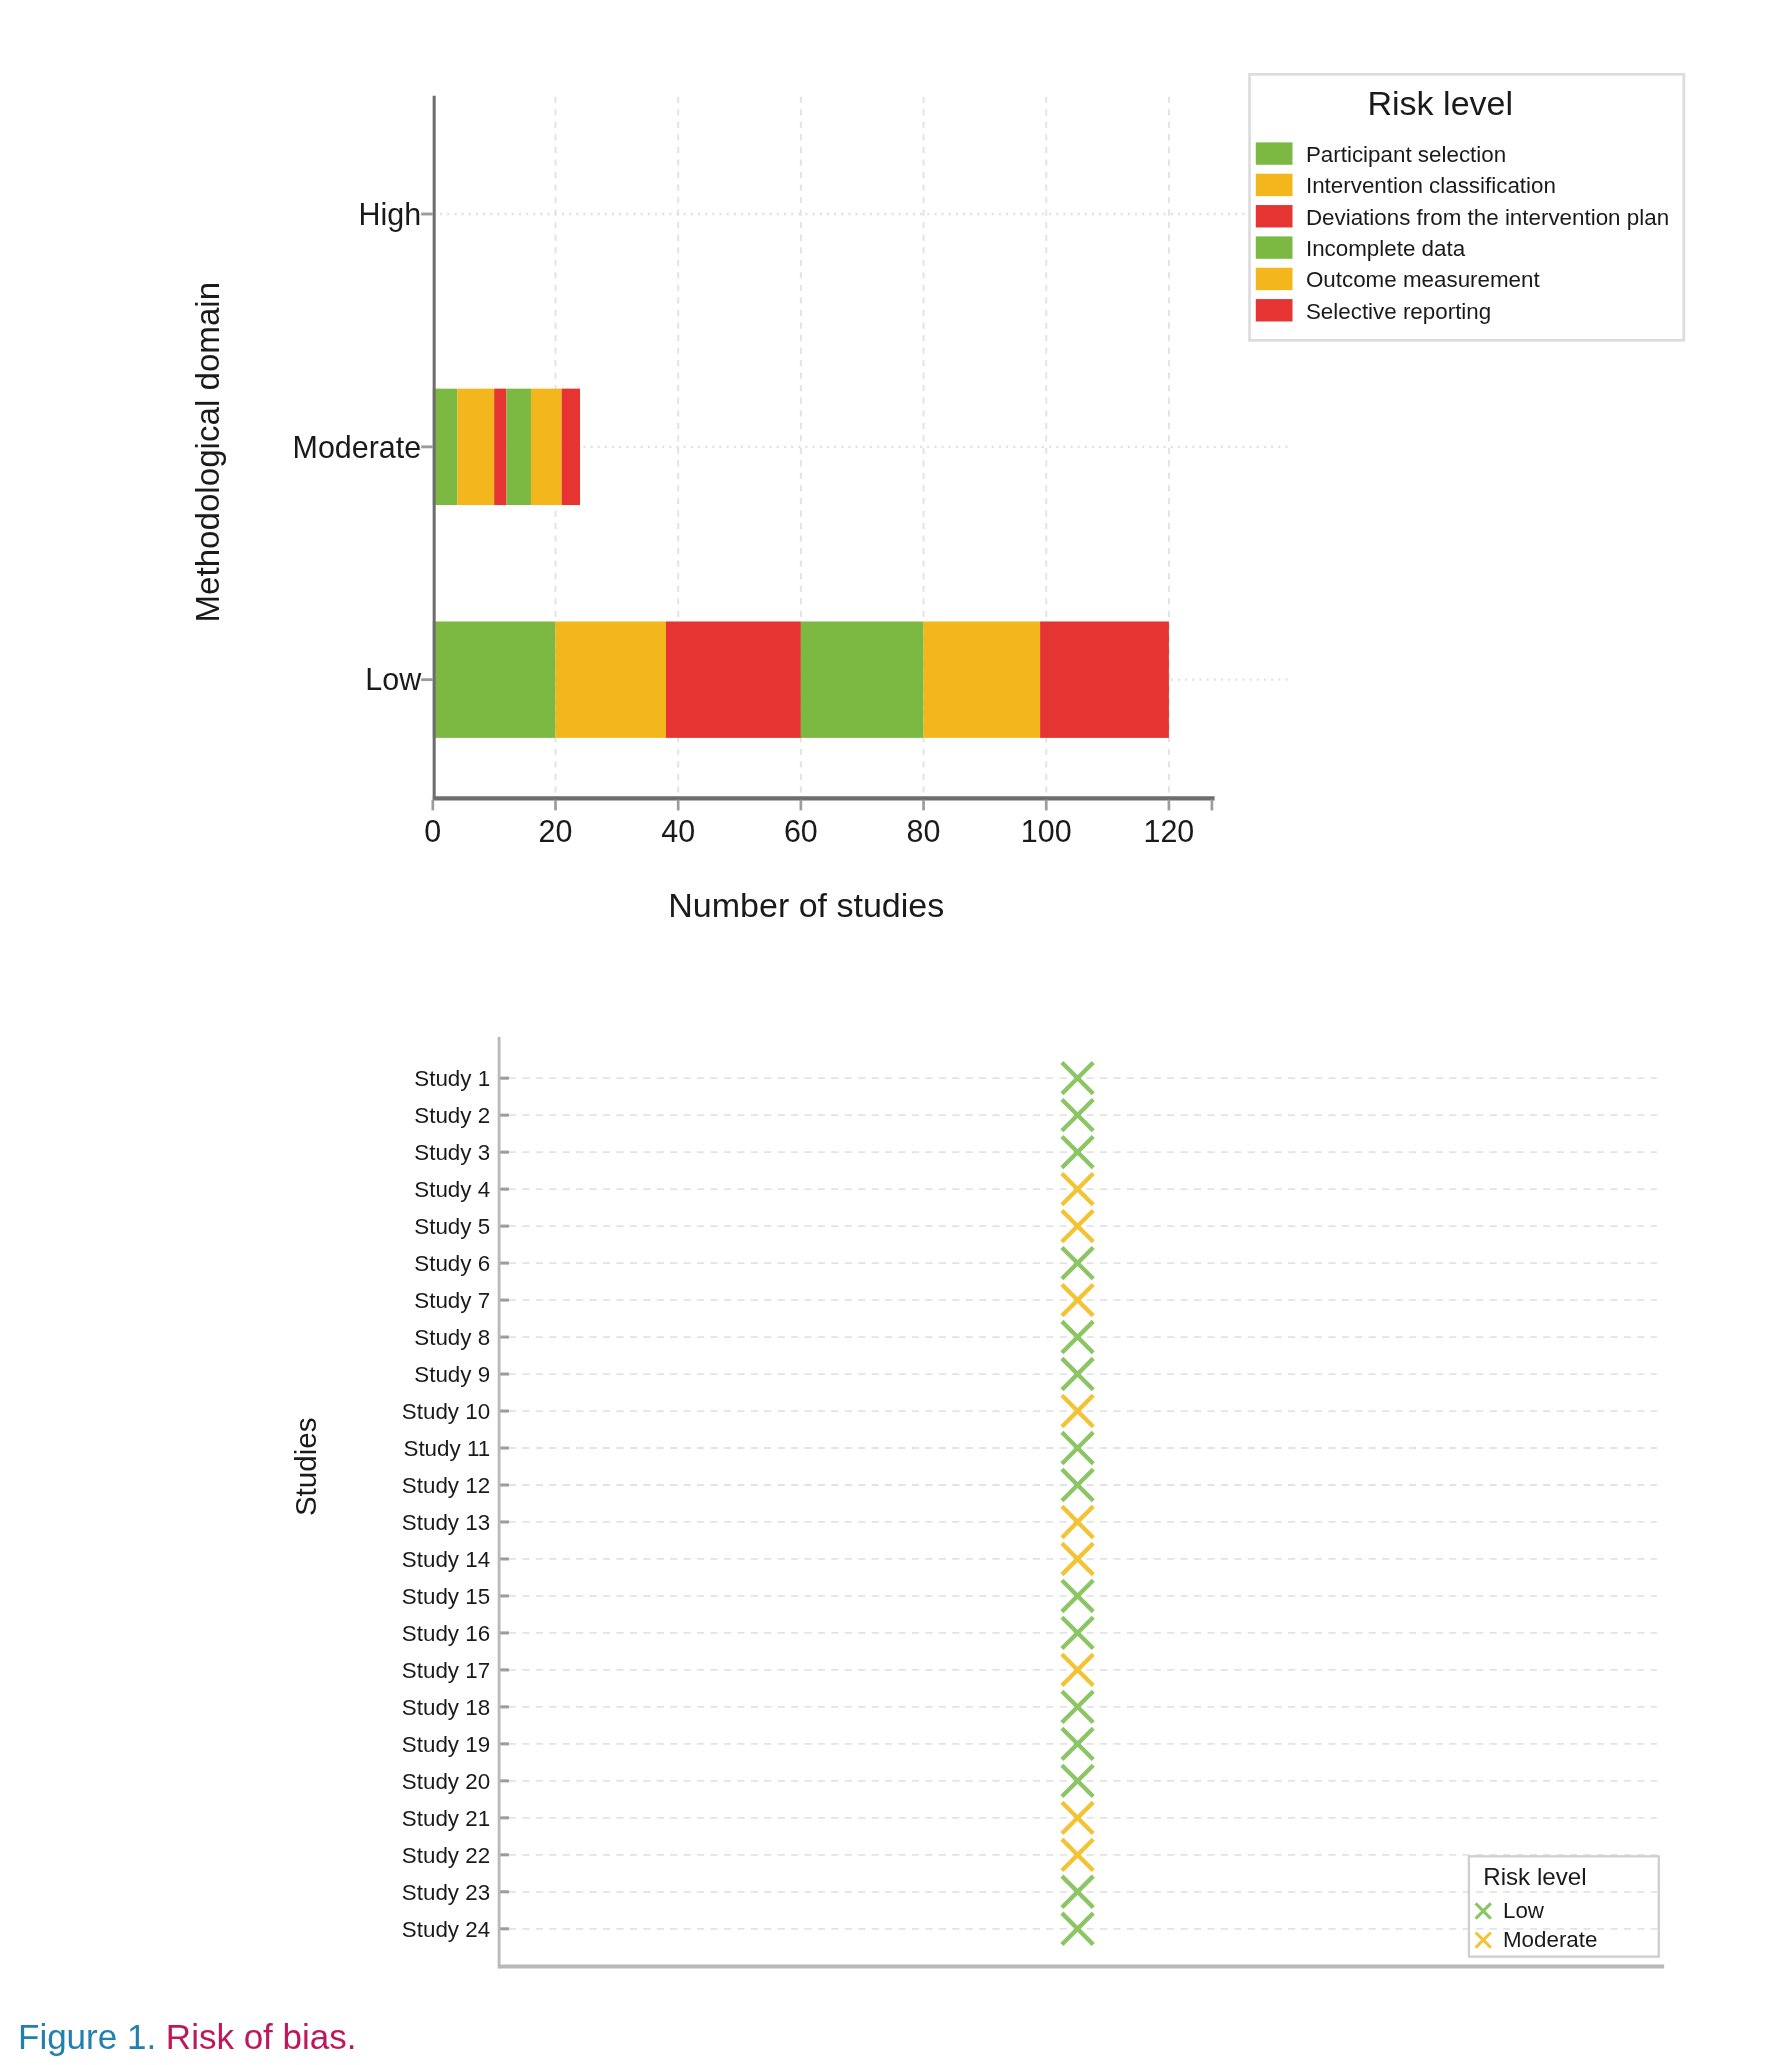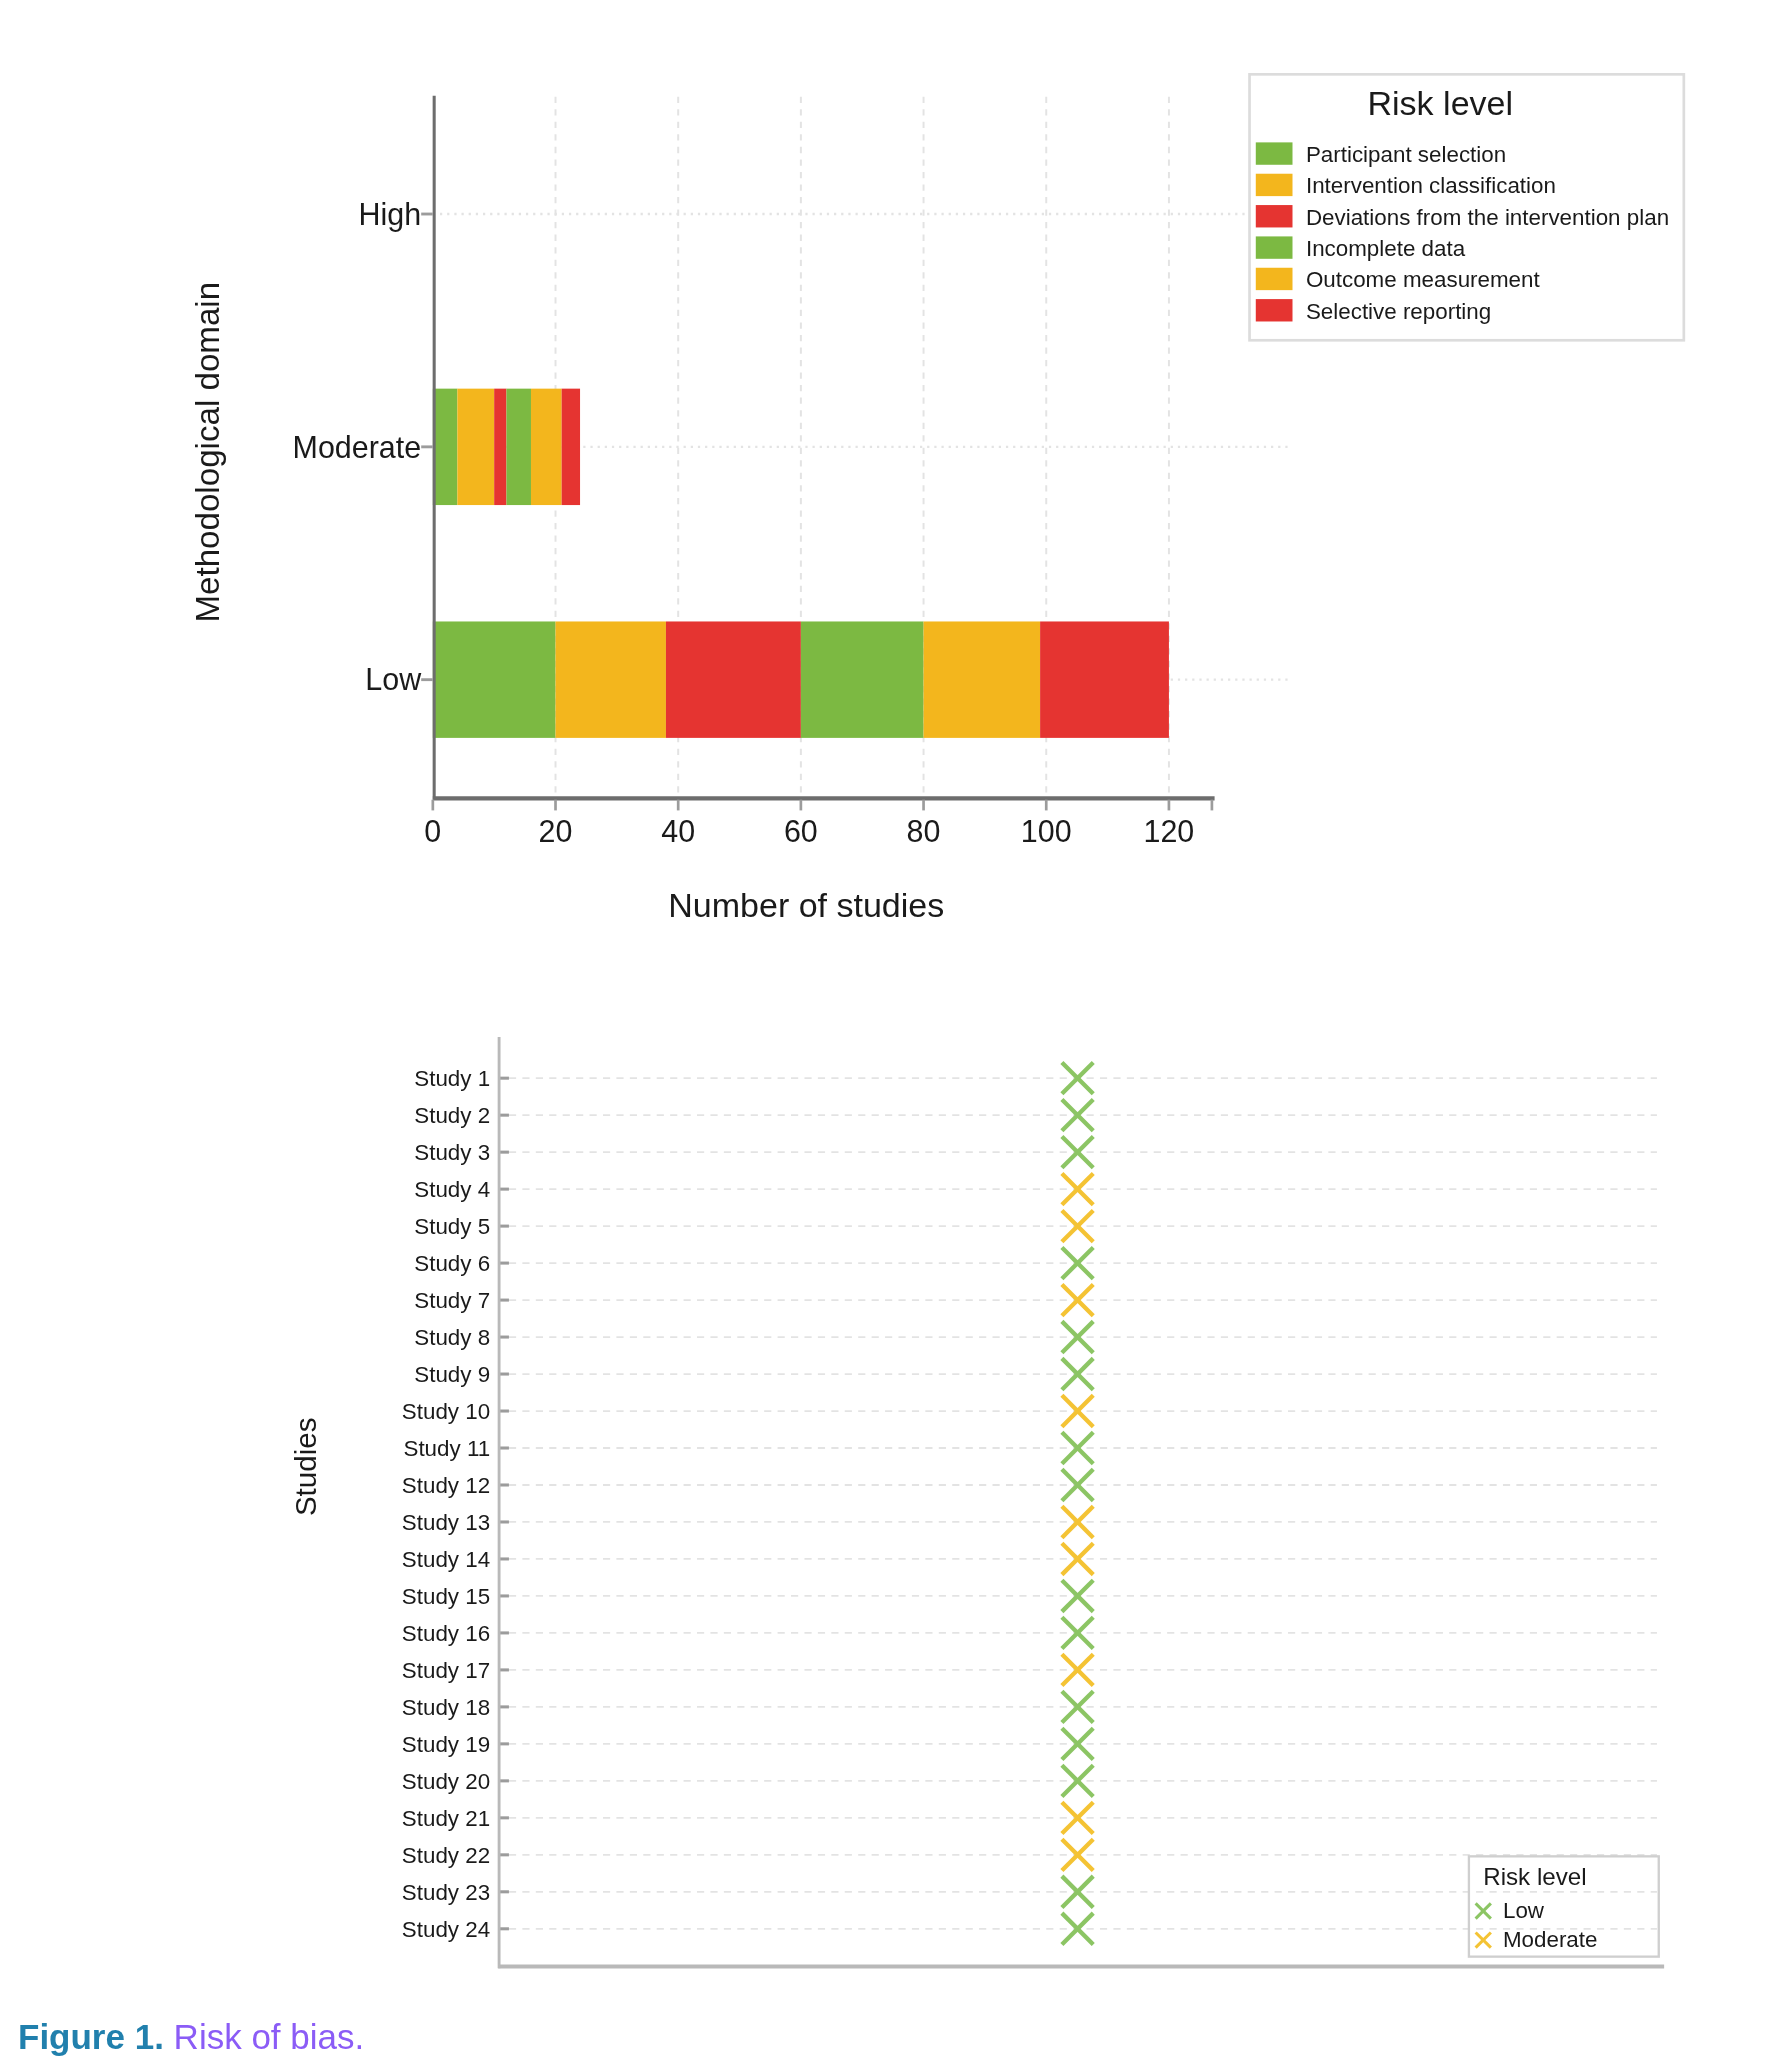--- a/index.html
+++ b/index.html
@@ -1,22 +1,22 @@
 <!DOCTYPE html>
 <html style="font-size:14.3px"><head>
 <meta charset="utf-8">
 <style>
   html,body{margin:0;padding:0;background:#ffffff;}
   body{width:1771px;height:2065px;position:relative;
        font-family:"Liberation Sans","DejaVu Sans",sans-serif;color:#1a1a1a;}
   svg{position:absolute;left:0;top:0;}
   svg text{font-family:"Liberation Sans","DejaVu Sans",sans-serif;fill:#1a1a1a;}
   .caption{position:absolute;left:18px;top:2017px;font-size:35px;white-space:nowrap;}
-  .caption .cap-label{font-weight:bold;}
-  .caption .cap-text{font-weight:normal;color:#8b5cf6;}
+  .caption .cap-label{font-weight:normal;}
+  .caption .cap-text{font-weight:normal;color:#be185d;}
 </style>
 </head>
 <body>
 
 <div id="top-chart-holder">
     <svg width="1771" height="2065" viewBox="0 0 1977 2306">
       <line x1="620" y1="108" x2="620" y2="891" stroke="#e3e3e3" stroke-width="2.2" stroke-dasharray="7 7"></line>
       <line x1="757" y1="108" x2="757" y2="891" stroke="#e3e3e3" stroke-width="2.2" stroke-dasharray="7 7"></line>
       <line x1="894" y1="108" x2="894" y2="891" stroke="#e3e3e3" stroke-width="2.2" stroke-dasharray="7 7"></line>
       <line x1="1031" y1="108" x2="1031" y2="891" stroke="#e3e3e3" stroke-width="2.2" stroke-dasharray="7 7"></line>

